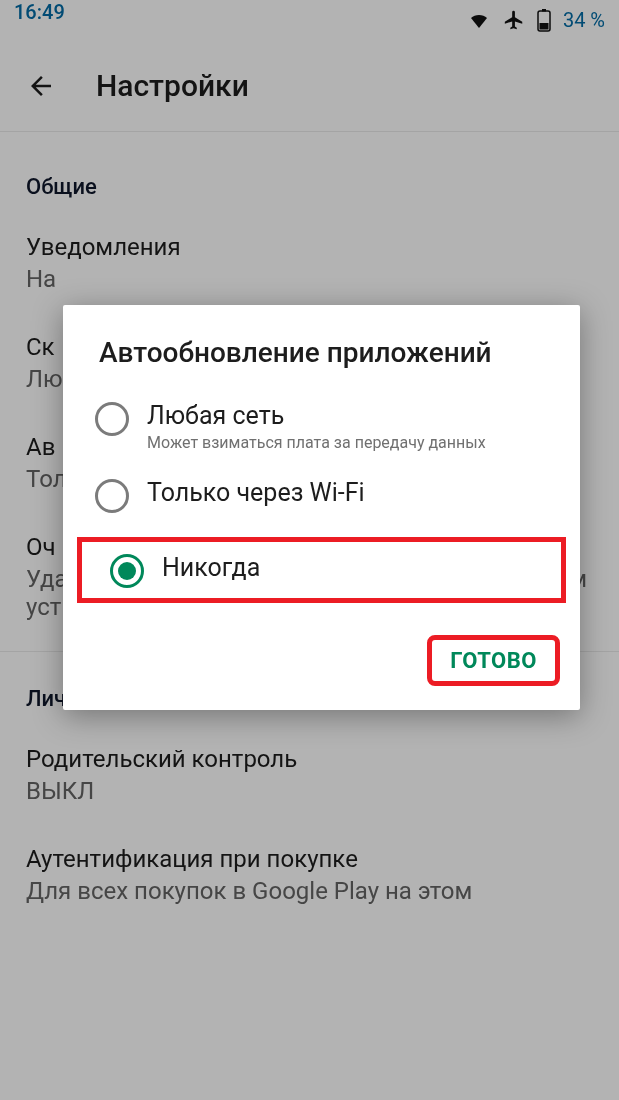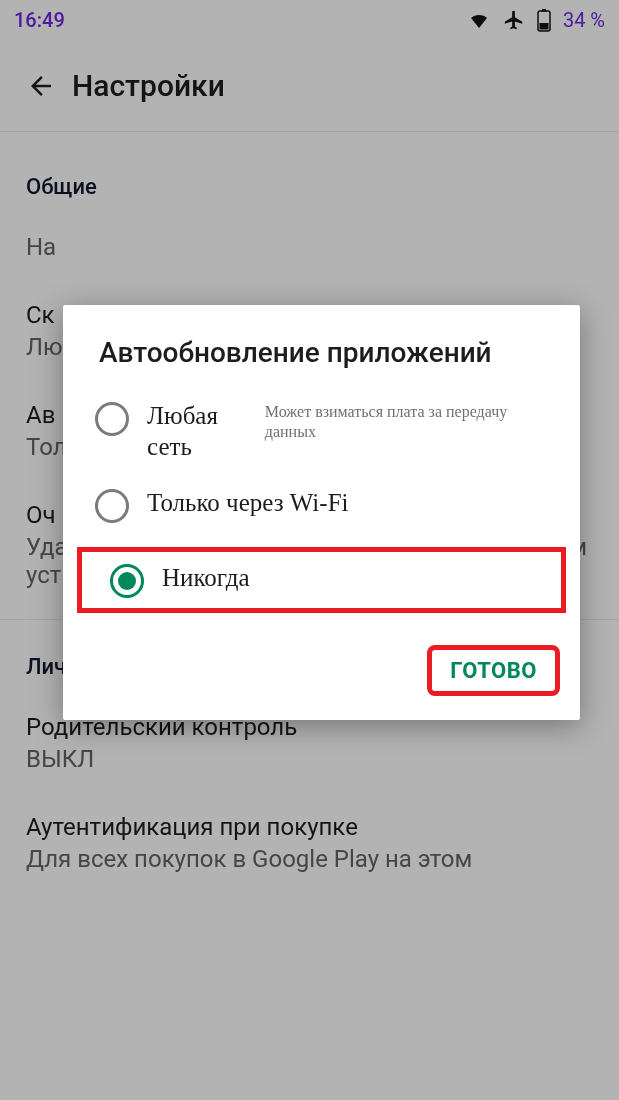--- a/index.html
+++ b/index.html
@@ -9,43 +9,42 @@
       font-family: Roboto, "Segoe UI", Arial, sans-serif;
       overflow: hidden;
       position: relative;
       background: #f8f8f8;
     }
 
     
     .status-bar {
       height: 40px;
       display: flex;
-      align-items: center;
       justify-content: space-between;
       padding: 0 14px;
       font-size: 20px;
       font-weight: 500;
-      color: #6d28d9;
+      color: #0369a1;
       background: #f8f8f8;
     }
     .status-right {
       display: flex;
       align-items: center;
       gap: 12px;
     }
     .status-right .icon { display: inline-flex; align-items: center; }
     .battery-pct { font-size: 20px; font-weight: 400; }
 
     
     .app-bar {
       height: 92px;
       display: flex;
       align-items: center;
       padding-left: 26px;
-      gap: 16px;
+      gap: 40px;
       background: #f8f8f8;
       border-bottom: 1px solid #e4e4e4;
     }
     .back-icon { width: 30px; height: 30px; display: inline-flex; align-items: center; justify-content: center; }
     .app-title { font-size: 30px; font-weight: 500; color: #1d1d1d; }
 
     
     .content {
       padding: 20px 0 0 0;
       background: #f8f8f8;
@@ -114,21 +113,21 @@
       align-items: center;
       justify-content: center;
       margin-top: 2px;
     }
     .radio-outer.selected { border-color: #00885a; }
     .radio-inner {
       width: 18px; height: 18px;
       border-radius: 50%;
       background: #00885a;
     }
-    .radio-text { display: flex; flex-direction: row; font-family: Liberation Serif, serif; }
+    .radio-text { display: flex; flex-direction: column; }
     .radio-label {
       font-size: 25px;
       color: #1d1d1d;
       line-height: 1.25;
     }
     .radio-sub {
       font-size: 16px;
       color: #707070;
       line-height: 1.25;
       margin-top: 2px;
@@ -191,20 +190,21 @@
         <path fill="#1d1d1d" d="M20 11H7.83l5.59-5.59L12 4l-8 8 8 8 1.41-1.41L7.83 13H20z"></path>
       </svg>
   </span>
   <span class="app-title">Настройки</span>
 </div>
 
 <div class="content">
   <div class="section-header">Общие</div>
 
   <div class="list-item">
+    <div class="title">Уведомления</div>
     <div class="subtitle">На</div>
   </div>
 
   <div class="list-item">
     <div class="title">Ск</div>
     <div class="subtitle">Лю</div>
   </div>
 
   <div class="list-item">
     <div class="title">Ав</div>

